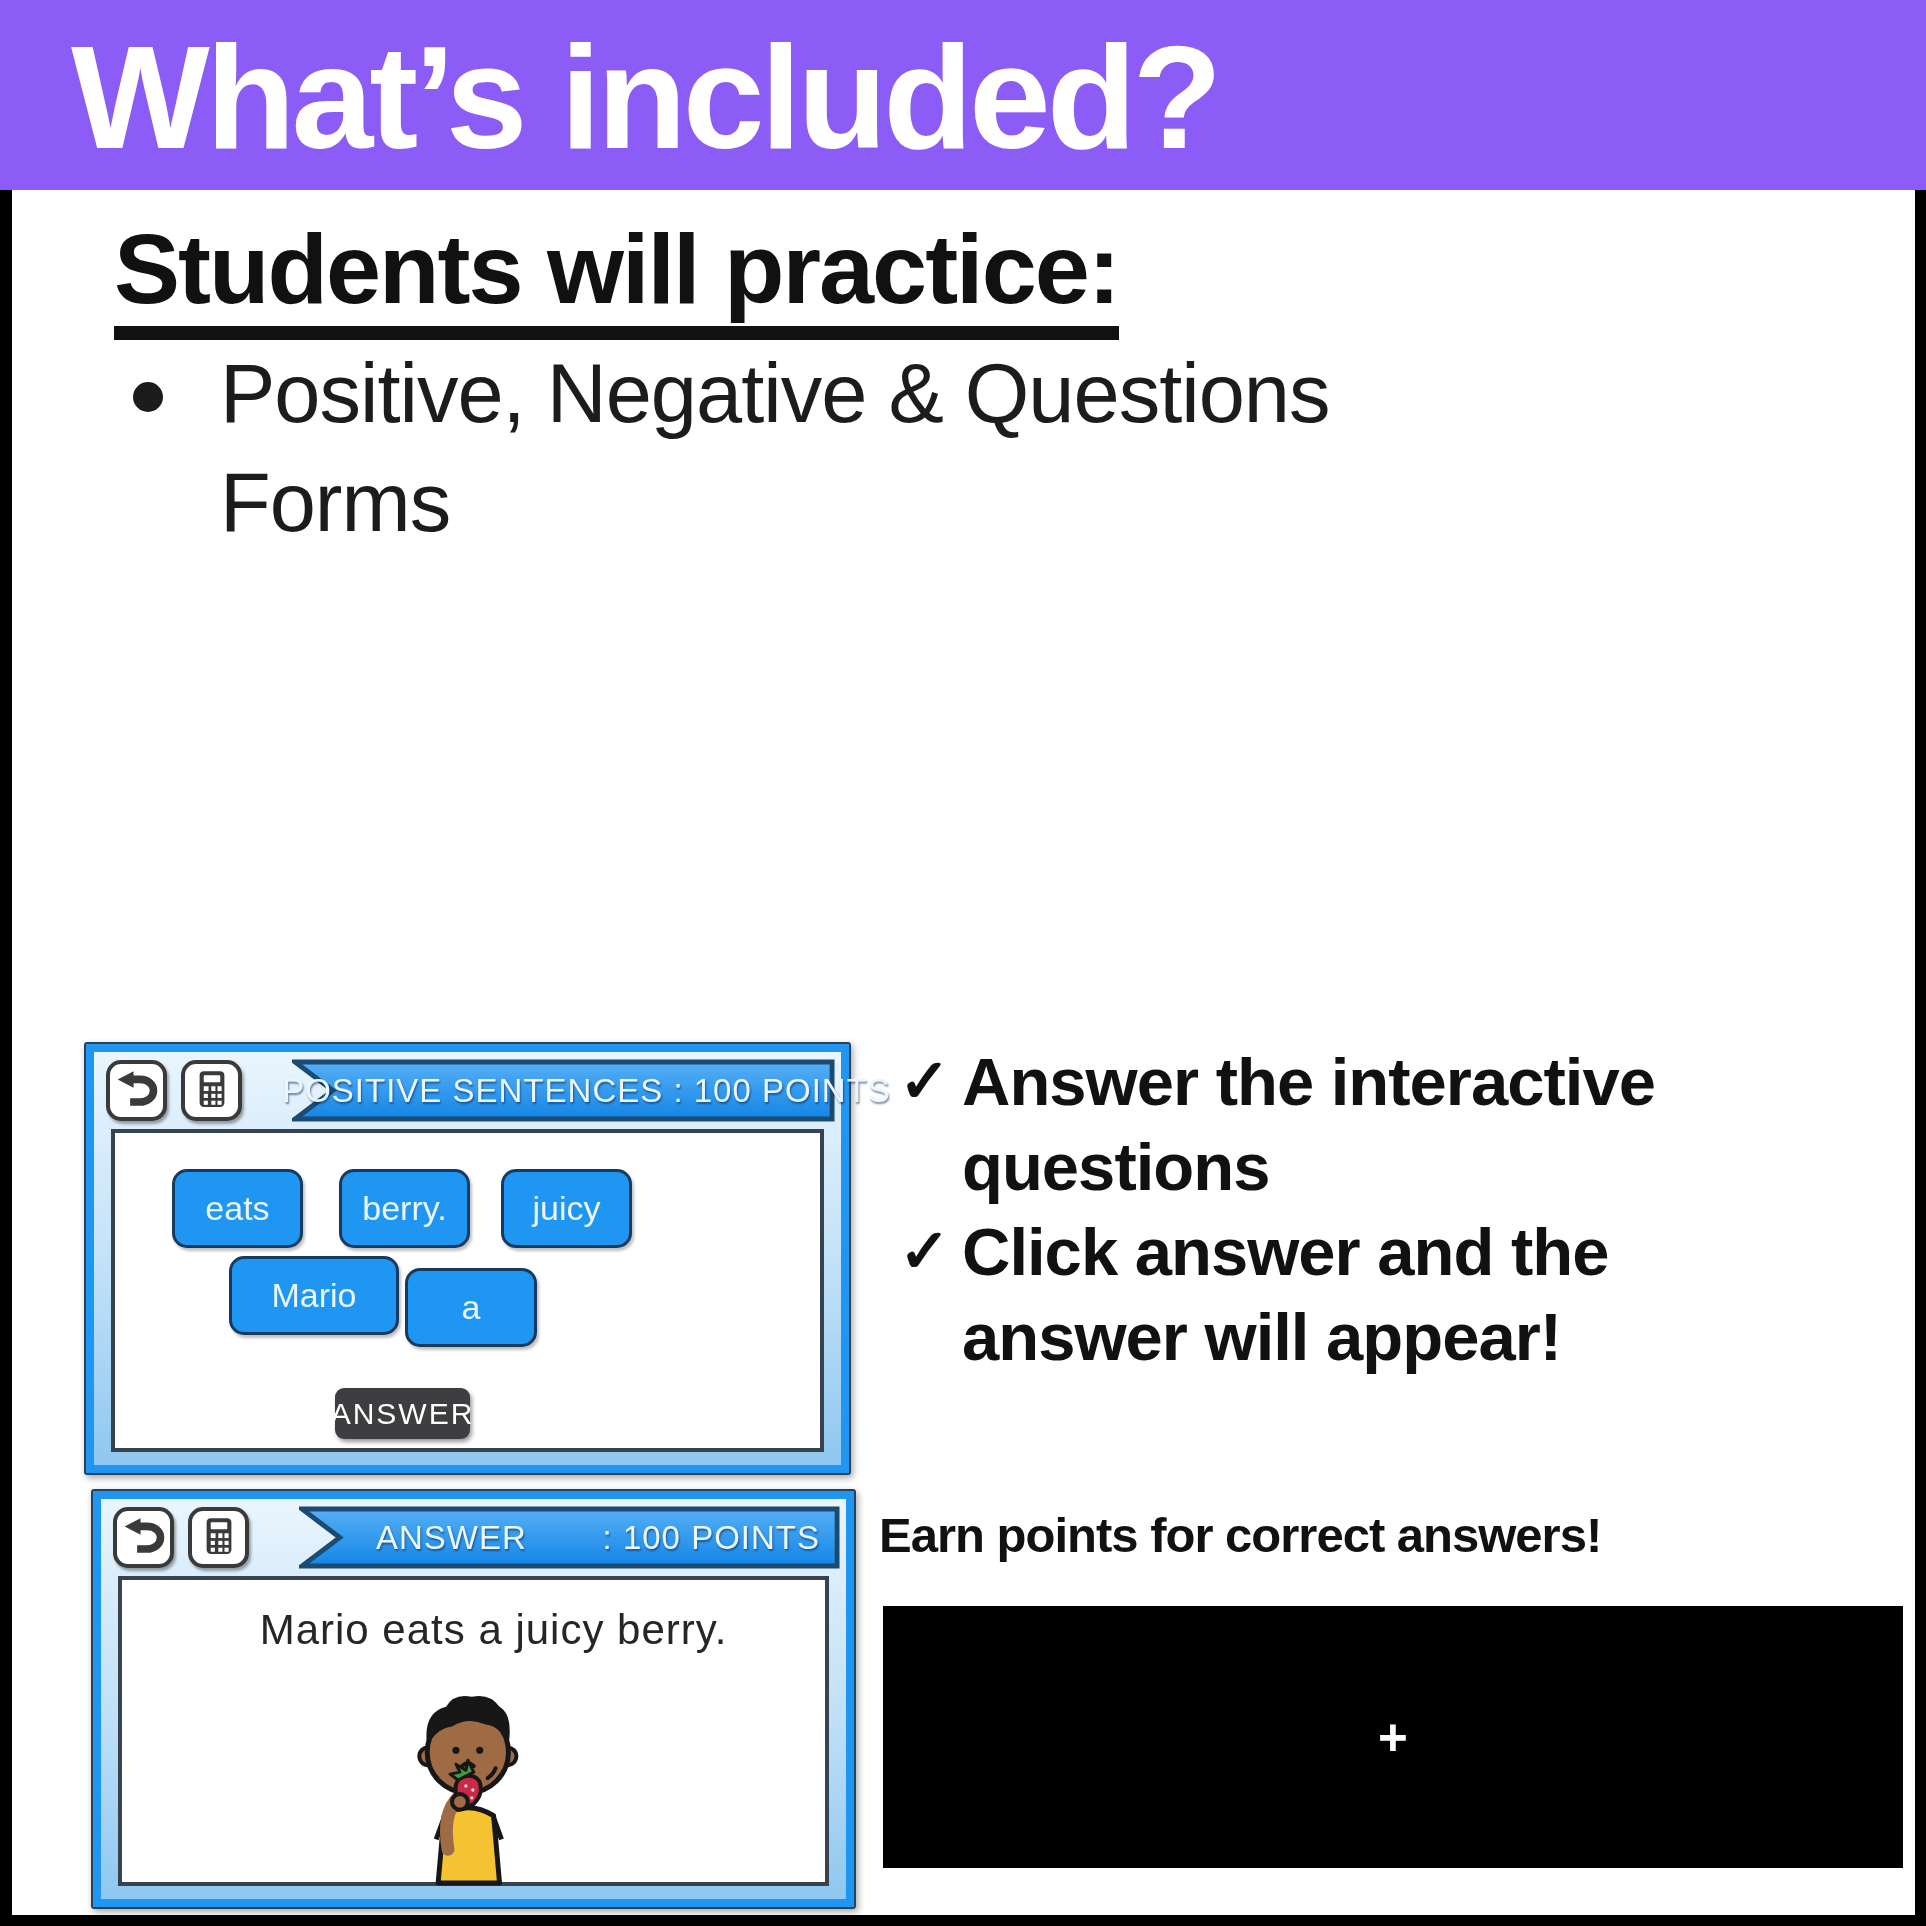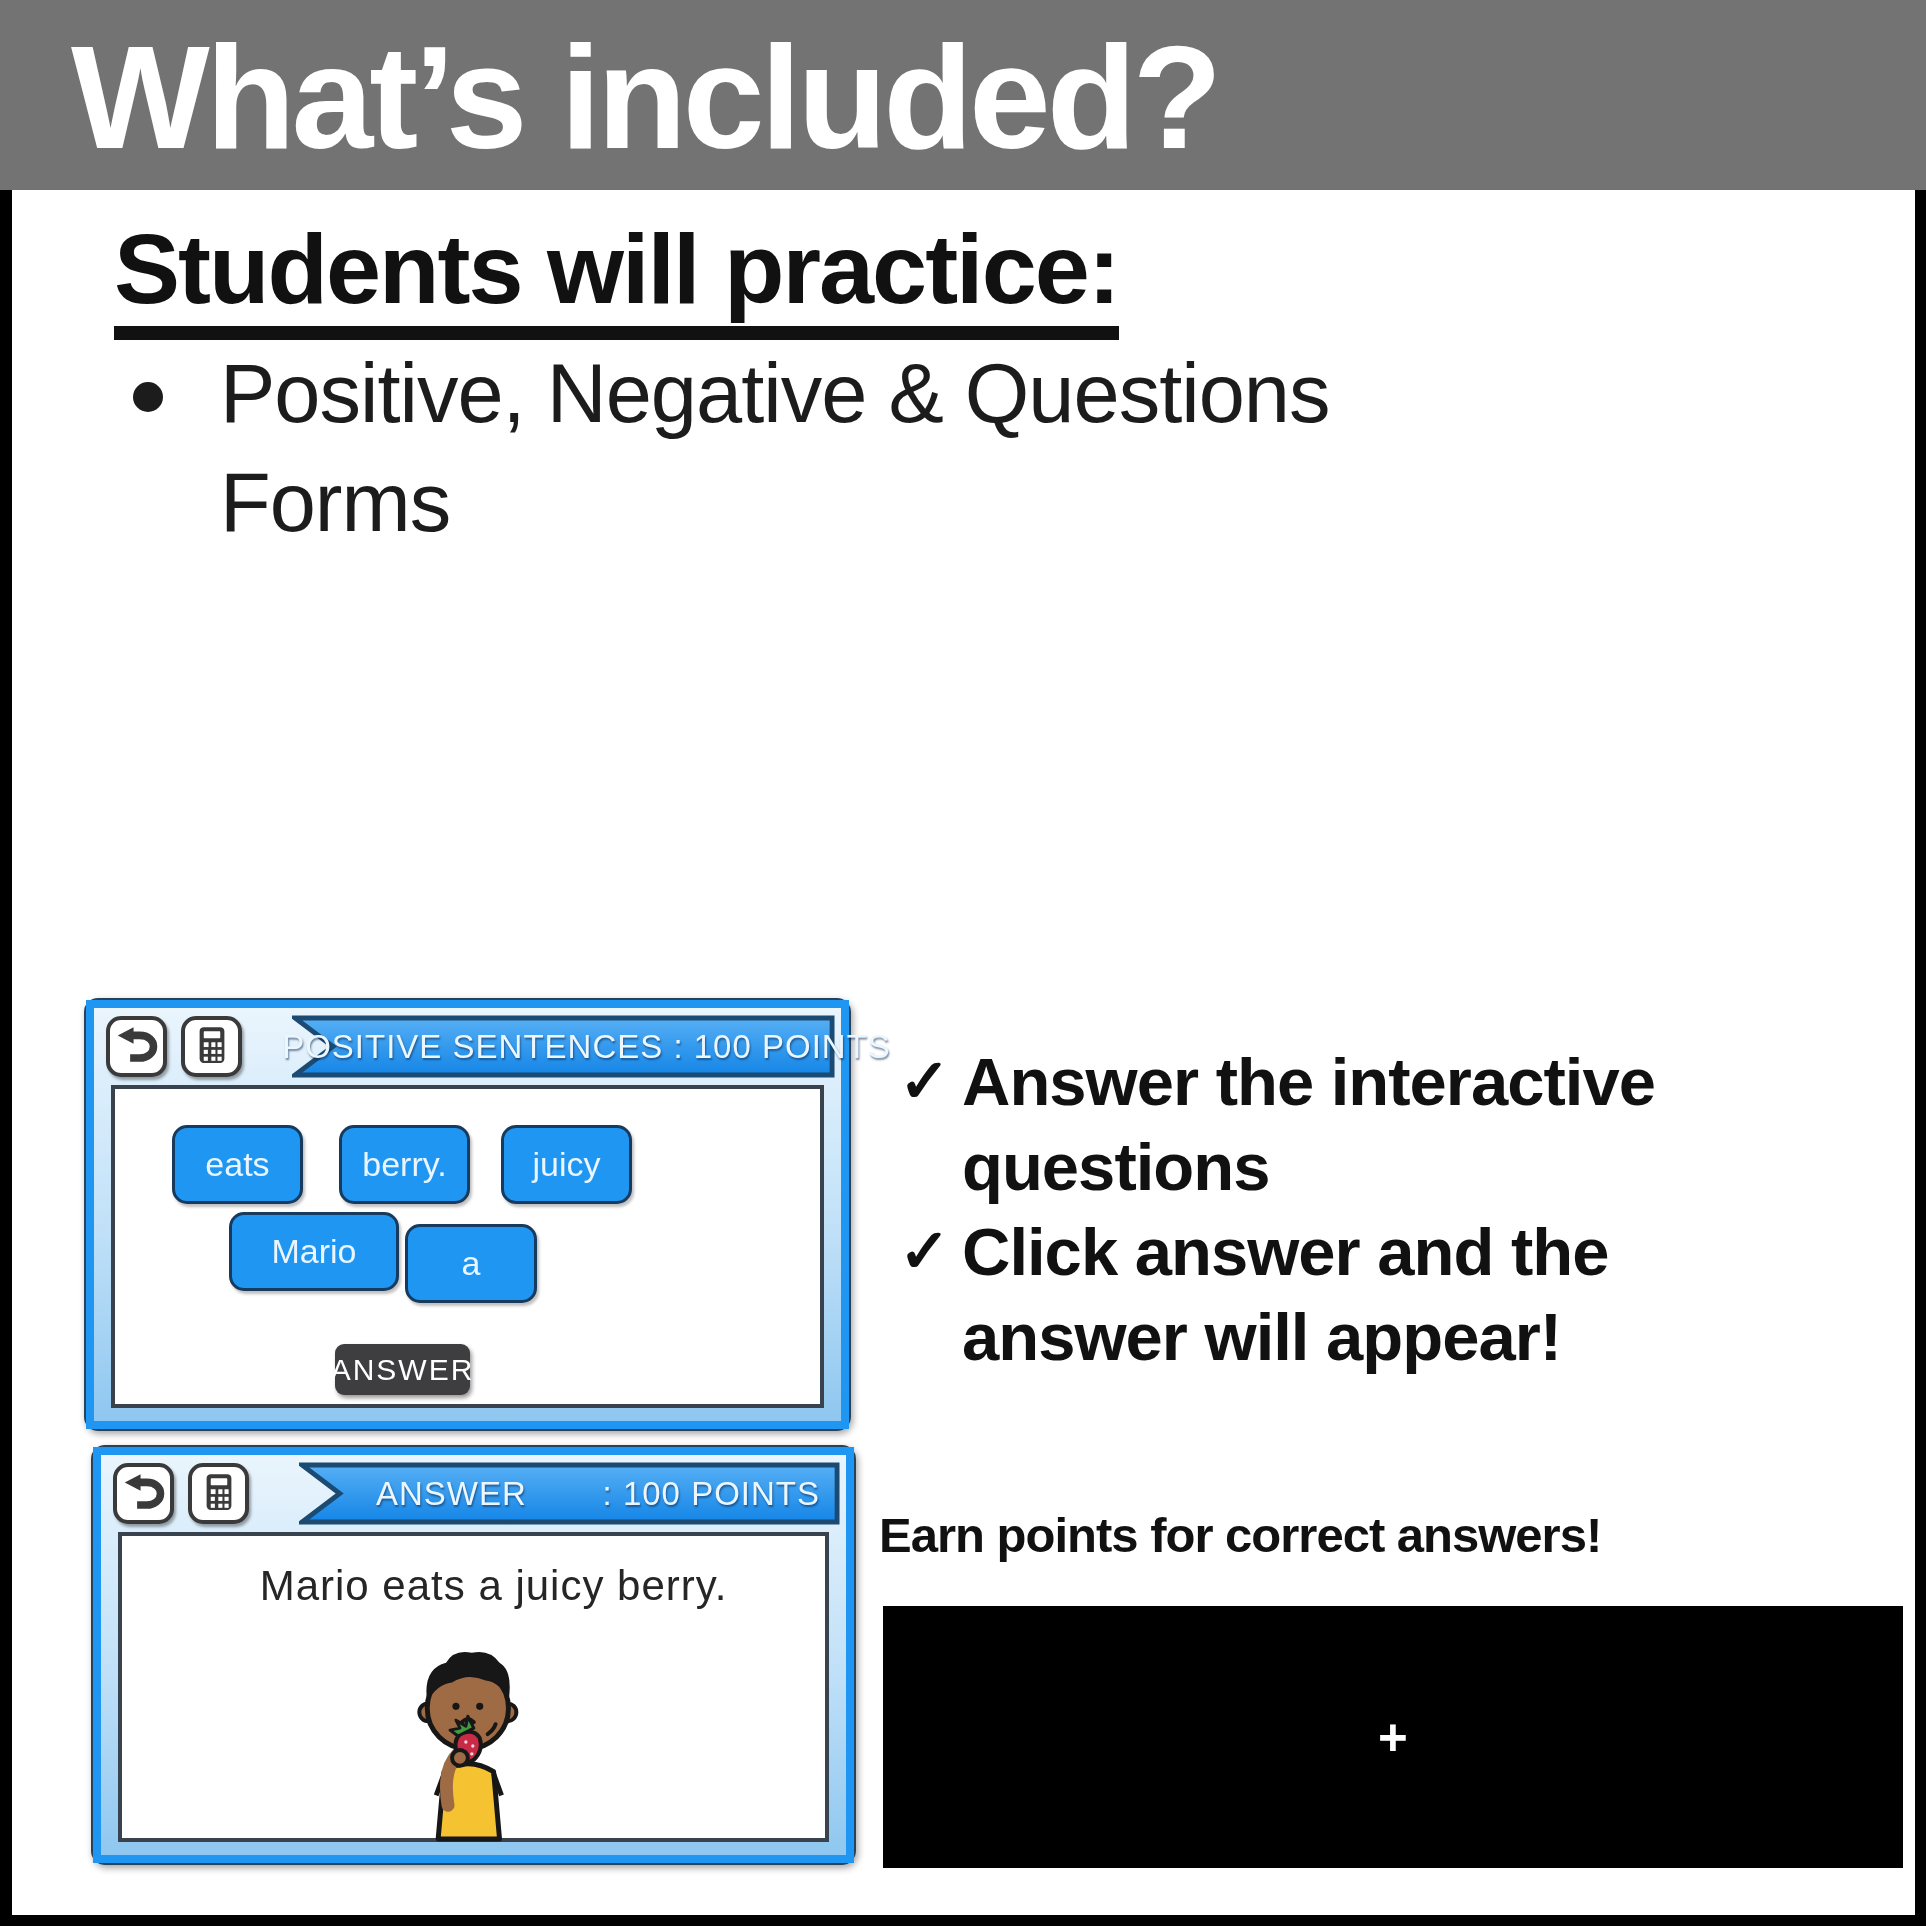--- a/index.html
+++ b/index.html
@@ -1,39 +1,39 @@
 <!DOCTYPE html>
 <html><head>
 <meta charset="utf-8">
 <style>
   * { margin:0; padding:0; box-sizing:border-box; }
   html,body { background:#000; }
   body { font-family:"Liberation Sans", sans-serif; }
   .page { position:relative; width:1927px; height:1927px; background:#000; overflow:hidden; }
 
   
-  .topbar { position:absolute; left:0; top:0; width:1927px; height:190px; background:#737373; }
+  .topbar { position:absolute; left:0; top:0; width:1927px; height:190px; background:#8b5cf6; }
   .title { position:absolute; left:71px; top:18px; color:#fff; font-size:147px; font-weight:800;
            letter-spacing:-4px; line-height:158px; white-space:nowrap; }
 
   
   .content { position:absolute; left:12px; top:190px; width:1903px; height:1725px; background:#fff; }
 
   .heading { position:absolute; left:102px; top:22px; font-size:99px; font-weight:800; color:#111;
              border-bottom:14px solid #111; padding-bottom:0; letter-spacing:-2px; white-space:nowrap; }
 
   ul.bullets { position:absolute; left:109px; top:150px; width:1445px; list-style:none;
                font-size:83px; line-height:1.31; color:#1c1c1c; letter-spacing:-1px; }
   ul.bullets li { position:relative; padding-left:99px; }
   ul.bullets li::before { content:""; position:absolute; left:12px; top:42px; width:30px; height:30px;
                           border-radius:50%; background:#1c1c1c; }
 
   
-  .gslide { position:absolute; border:2px solid #27435c; border-radius:14px;
-            box-shadow:2px 3px 7px rgba(0,0,0,.35); }
+  .gslide { position:absolute; border:2px solid #27435c; border-radius:3px;
+            box-shadow:2px 3px 7px rgba(0,0,0,.35);margin-top:44px; }
   .gs-frame { position:absolute; inset:0; border:8px solid #1E96F2;
               background:linear-gradient(180deg,#EAF5FD 0%,#BFE0F8 55%,#8FC7F0 100%); }
   .gs-header { position:relative; height:77px; }
   .icon-btn { position:absolute; top:8px; width:61px; height:61px; background:#fff;
               border:4px solid #3A3A3A; border-radius:15px; display:flex; align-items:center;
               justify-content:center; box-shadow:2px 3px 3px rgba(0,0,0,.35); }
   .icon-btn.back { left:12px; } .icon-btn.calc { left:87px; }
   .gs-banner { position:absolute; left:198px; right:6px; top:7px; height:63px; }
   .gs-banner svg.shape { position:absolute; inset:0; width:100%; height:100%; }
   .gs-banner .txt { position:absolute; inset:0; display:flex; align-items:center; color:#ECF6FF;

